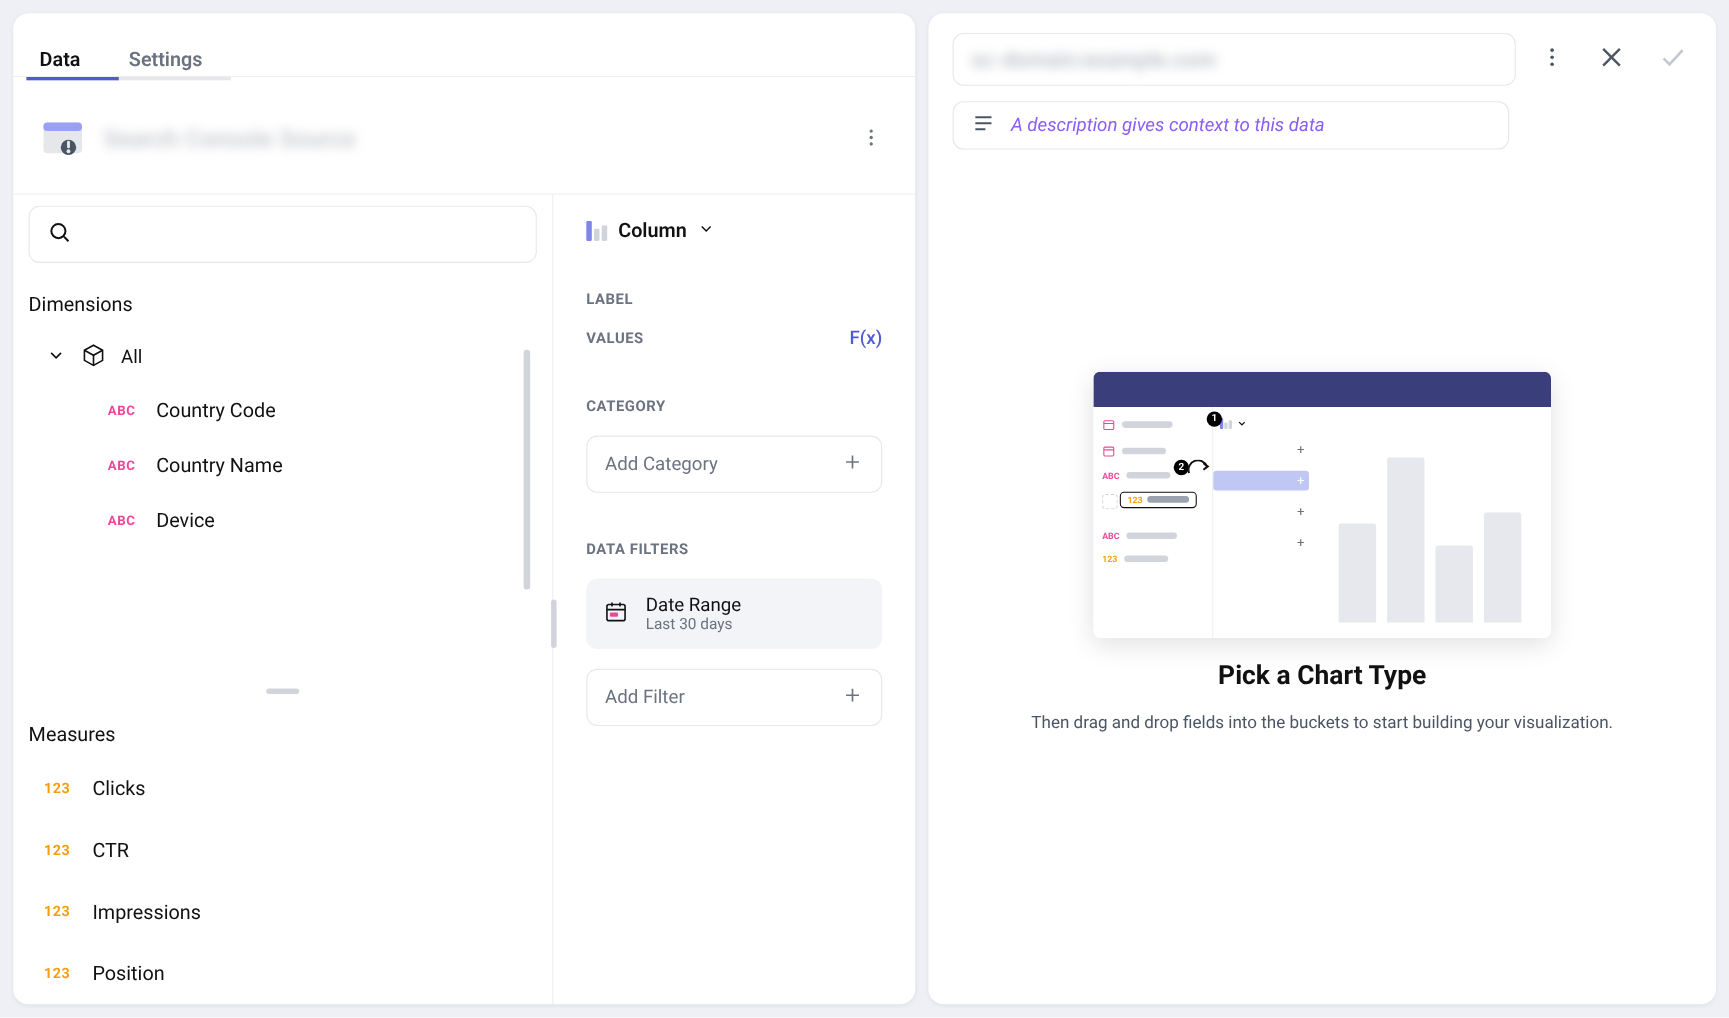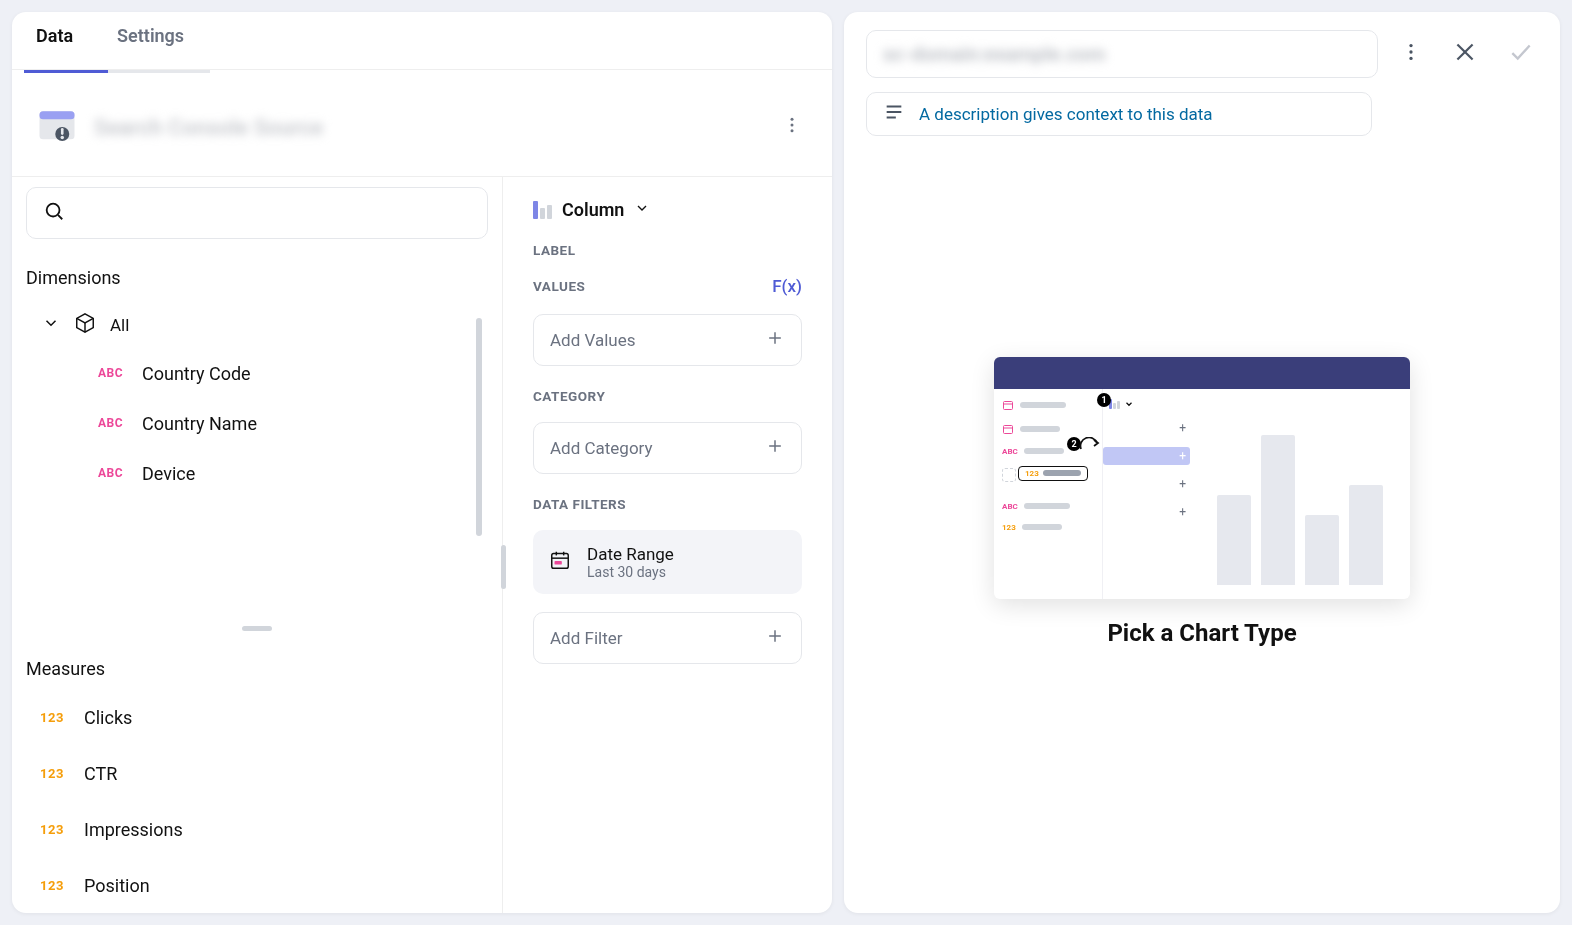--- a/index.html
+++ b/index.html
@@ -29,21 +29,21 @@
     padding: 0 24px;
     height: 58px;
     align-items: flex-end;
     border-bottom: 1px solid #eee;
     gap: 44px;
   }
   .tab {
     font-size: 18px;
     font-weight: 600;
     color: #6b7280;
-    padding-bottom: 23px;
+    padding-bottom: 4px;
     cursor: pointer;
     position: relative;
   }
   .tab.active {
     color: #111;
   }
   .tabs-underline {
     position: absolute;
     top: 58px;
     left: 12px;
@@ -227,21 +227,21 @@
     border-radius:1px;
   }
   .chart-type-label { font-size:18px; font-weight:600; }
   .chevron-small svg{width:16px;height:16px;}
 
   .cfg-section-label {
     font-size:13.5px;
     font-weight:700;
     letter-spacing:0.5px;
     color:#6b7280;
-    margin-top:4px;
+    margin-top:26px;
   }
   .cfg-section-row {
     display:flex;
     align-items:center;
     justify-content:space-between;
   }
   .fx-link {
     font-size:17px;
     color:#4f5bd5;
     font-weight:500;
@@ -316,21 +316,21 @@
   .desc-input {
     flex:1;
     height:44px;
     border:1px solid #e5e7eb;
     border-radius:10px;
     display:flex;
     align-items:center;
     padding:0 16px;
     gap:14px;
   }
-  .desc-input .placeholder { color:#0369a1; font-size:17px; }
+  .desc-input .placeholder { color:#8b5cf6; font-size:17px;font-style:italic; }
 
   .canvas-area {
     flex:1;
     display:flex;
     flex-direction:column;
     align-items:center;
     justify-content:center;
     gap:20px;
     padding-bottom:60px;
   }
@@ -510,29 +510,20 @@
             </svg>
         </span>
       </div>
 
       <div class="cfg-section-label">LABEL</div>
 
       <div class="cfg-section-row">
         <div class="cfg-section-label" style="margin-top:0">VALUES</div>
         <div class="fx-link">F(x)</div>
       </div>
-      <div class="drop-box">
-        <span class="placeholder">Add Values</span>
-        <span class="plus-icon">
-          <svg viewBox="0 0 24 24" fill="none" stroke-width="1.8">
-              <line x1="12" y1="5" x2="12" y2="19"></line>
-              <line x1="5" y1="12" x2="19" y2="12"></line>
-            </svg>
-        </span>
-      </div>
 
       <div class="cfg-section-label">CATEGORY</div>
       <div class="drop-box">
         <span class="placeholder">Add Category</span>
         <span class="plus-icon">
           <svg viewBox="0 0 24 24" fill="none" stroke-width="1.8">
               <line x1="12" y1="5" x2="12" y2="19"></line>
               <line x1="5" y1="12" x2="19" y2="12"></line>
             </svg>
         </span>
@@ -679,14 +670,15 @@
         </div>
         <div class="ill-right">
           <div class="ill-chart-bar" style="height:90px"></div>
           <div class="ill-chart-bar" style="height:150px"></div>
           <div class="ill-chart-bar" style="height:70px"></div>
           <div class="ill-chart-bar" style="height:100px"></div>
         </div>
       </div>
     </div>
     <div class="canvas-title">Pick a Chart Type</div>
+    <div class="canvas-sub">Then drag and drop fields into the buckets to start building your visualization.</div>
   </div>
 </div>
 
 </body></html>

